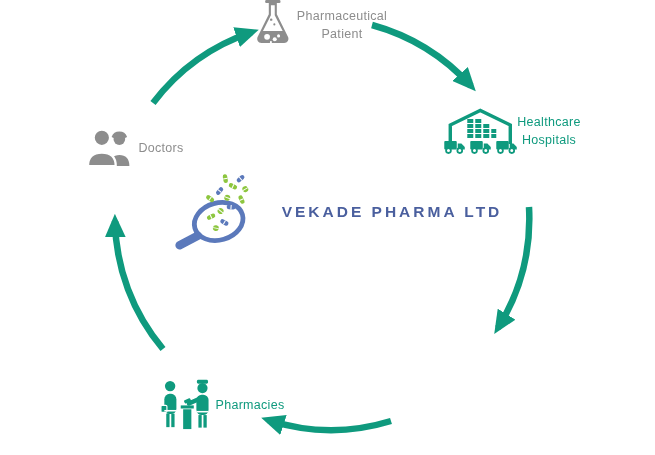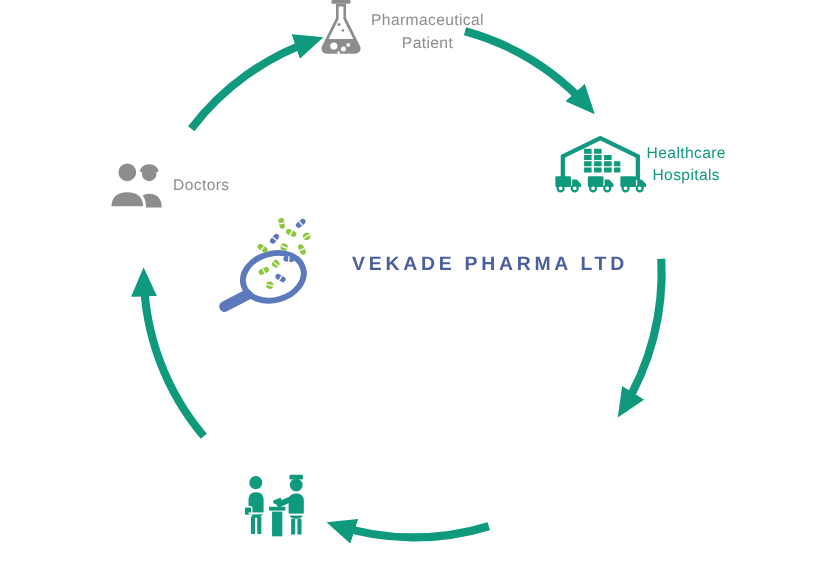--- a/index.html
+++ b/index.html
@@ -114,20 +114,23 @@
         <rect x="38.8" y="6" width="11.4" height="4" rx="1.4"></rect>
         <circle cx="44.5" cy="14.5" r="5.3"></circle>
         <rect x="38.2" y="21.5" width="12.6" height="21" rx="5.5"></rect>
         <rect class="wf" x="38.2" y="38.2" width="12.6" height="1.6"></rect>
         <rect x="40.3" y="42.5" width="3.4" height="13"></rect>
         <rect x="45.5" y="42.5" width="3.4" height="13"></rect>
       </g>
       <path class="ts" fill="none" stroke-width="4.6" stroke-linecap="round" d="M41.5 25.5 L30.5 30.5"></path>
       <rect class="tf" x="25.5" y="26" width="7" height="3.6" rx="1" transform="rotate(-22 29 27.8)"></rect>
     </svg>
+    <div class="label teal">
+      <div>Pharmacies</div>
+    </div>
   </div>
 
 
 
   <div class="node" style="left:134px;top:124px">
     <svg viewBox="0 0 56 46" width="54" height="44">
       <path class="gf" d="M28.2 13.5 a8.6 8.6 0 0 1 16.2 0 l-2.7 1.3 a5.7 5.7 0 0 0 -10.8 0 z"></path>
       <circle class="gf" cx="36.3" cy="15.8" r="6.1"></circle>
       <path class="gf" d="M26 44 c0 -7.5 4 -11.5 10.4 -11.5 s10.4 4 10.4 11.5 z"></path>
       <circle class="gf ws" stroke-width="2.4" cx="18" cy="14.5" r="8.6"></circle>

